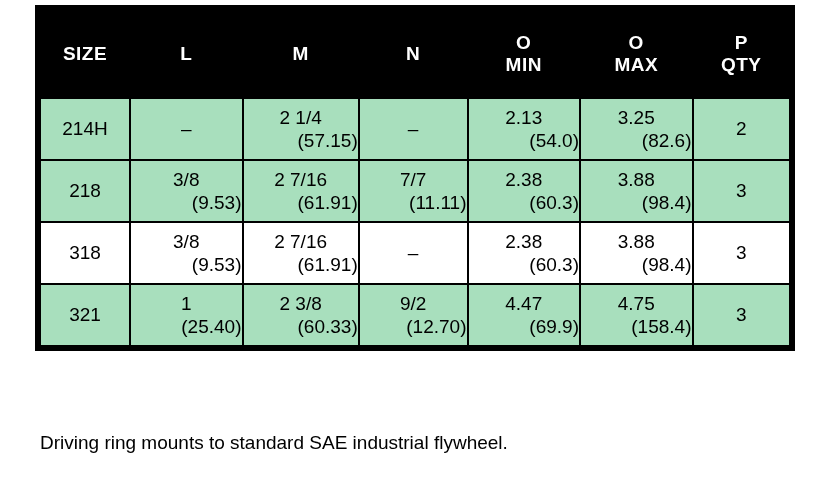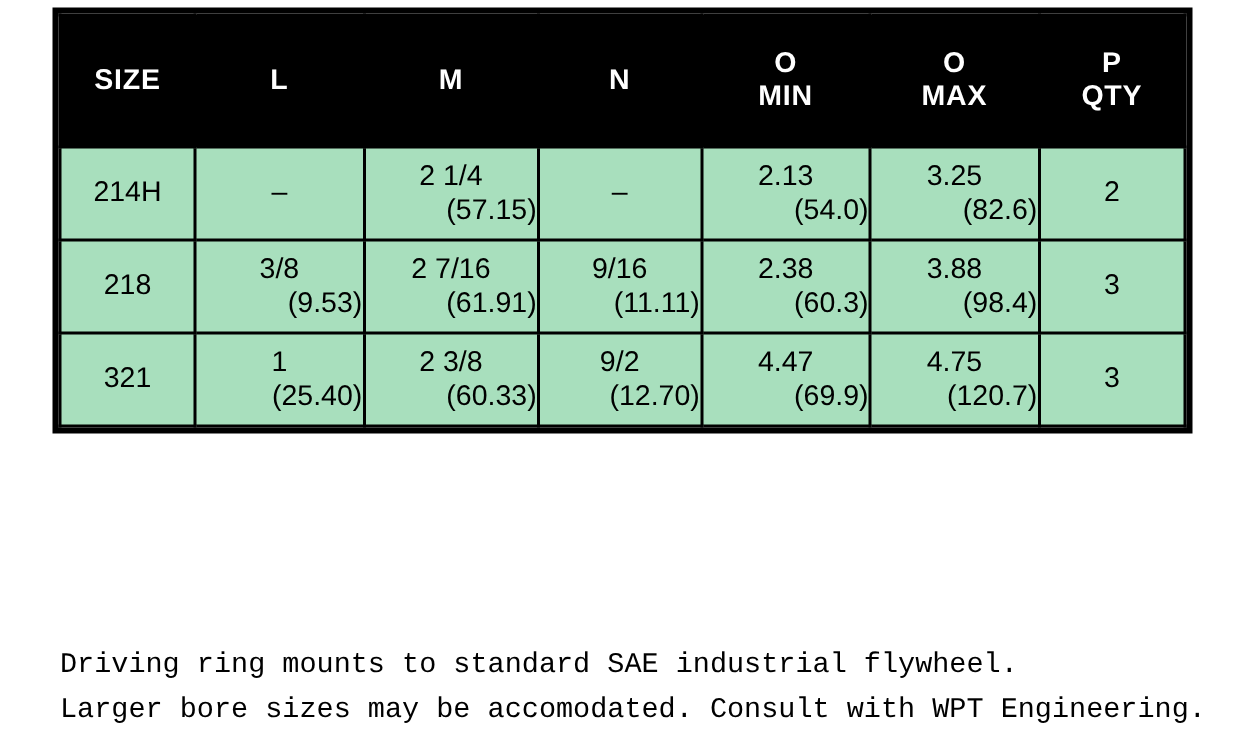--- a/index.html
+++ b/index.html
@@ -80,21 +80,20 @@
     font-size: 20px;
   }
   td.dash-cell .val-main {
     line-height: 60px;
   }
   .notes {
     position: absolute;
     left: 40px;
     top: 428px;
     width: 770px;
-    font-family: Liberation Mono, monospace;
   }
   .note-line {
     font-size: 19px;
     color: #000000;
     line-height: 30px;
     white-space: nowrap;
   }
   .col-size { width: 12.0%; }
   .col-l    { width: 15.0%; }
   .col-m    { width: 15.5%; }
@@ -177,34 +176,57 @@
           <td class="size-cell">218</td>
           <td>
             <span class="val-main">3/8</span>
             <span class="val-sub">(9.53)</span>
           </td>
           <td>
             <span class="val-main">2 7/16</span>
             <span class="val-sub">(61.91)</span>
           </td>
           <td>
-            <span class="val-main">9/16</span>
+            <span class="val-main">7/7</span>
             <span class="val-sub">(11.11)</span>
           </td>
           <td>
             <span class="val-main">2.38</span>
             <span class="val-sub">(60.3)</span>
           </td>
           <td>
             <span class="val-main">3.88</span>
             <span class="val-sub">(98.4)</span>
           </td>
           <td class="qty-cell">3</td>
         </tr>
 
+        <tr class="plain">
+          <td class="size-cell">318</td>
+          <td>
+            <span class="val-main">3/8</span>
+            <span class="val-sub">(9.53)</span>
+          </td>
+          <td>
+            <span class="val-main">2 7/16</span>
+            <span class="val-sub">(61.91)</span>
+          </td>
+          <td class="dash-cell">
+            <span class="val-main">–</span>
+          </td>
+          <td>
+            <span class="val-main">2.38</span>
+            <span class="val-sub">(60.3)</span>
+          </td>
+          <td>
+            <span class="val-main">3.88</span>
+            <span class="val-sub">(98.4)</span>
+          </td>
+          <td class="qty-cell">3</td>
+        </tr>
 
         <tr class="shaded">
           <td class="size-cell">321</td>
           <td>
             <span class="val-main">1</span>
             <span class="val-sub">(25.40)</span>
           </td>
           <td>
             <span class="val-main">2 3/8</span>
             <span class="val-sub">(60.33)</span>
@@ -212,27 +234,26 @@
           <td>
             <span class="val-main">9/2</span>
             <span class="val-sub">(12.70)</span>
           </td>
           <td>
             <span class="val-main">4.47</span>
             <span class="val-sub">(69.9)</span>
           </td>
           <td>
             <span class="val-main">4.75</span>
-            <span class="val-sub">(120.7)</span>
+            <span class="val-sub">(158.4)</span>
           </td>
           <td class="qty-cell">3</td>
         </tr>
 
       </tbody>
     </table>
   </div>
 
   <div class="notes">
     <div class="note-line">Driving ring mounts to standard SAE industrial flywheel.</div>
-    <div class="note-line">Larger bore sizes may be accomodated. Consult with WPT Engineering.</div>
   </div>
 
 </div>
 
 </body></html>

